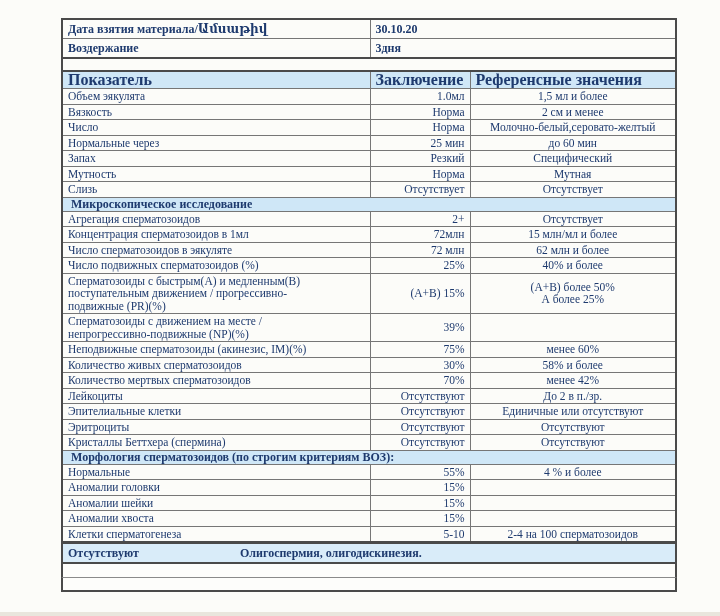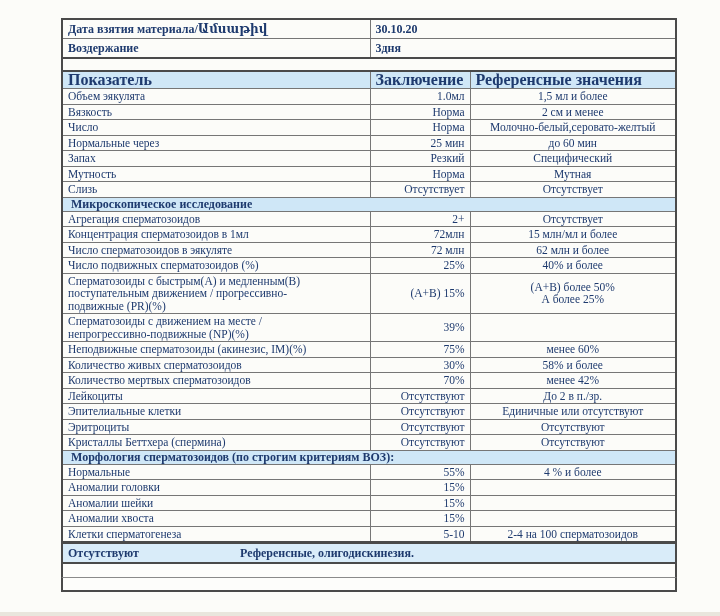--- a/index.html
+++ b/index.html
@@ -223,21 +223,21 @@
           <tr>
             <td class="lbl mline">Клетки сперматогенеза</td>
             <td class="res">5-10</td>
             <td class="ref">2-4 на 100 сперматозоидов</td>
           </tr>
         </tbody>
     </table>
 
     <div class="concl">
       <span class="clbl">Отсутствуют</span>
-      <span>Референсные, олигодискинезия.</span>
+      <span>Олигоспермия, олигодискинезия.</span>
     </div>
 
     <div class="empty-row"></div>
     <div class="empty-row last"></div>
   </div>
 
   <div class="strip"></div>
 </div>
 
 </body></html>

